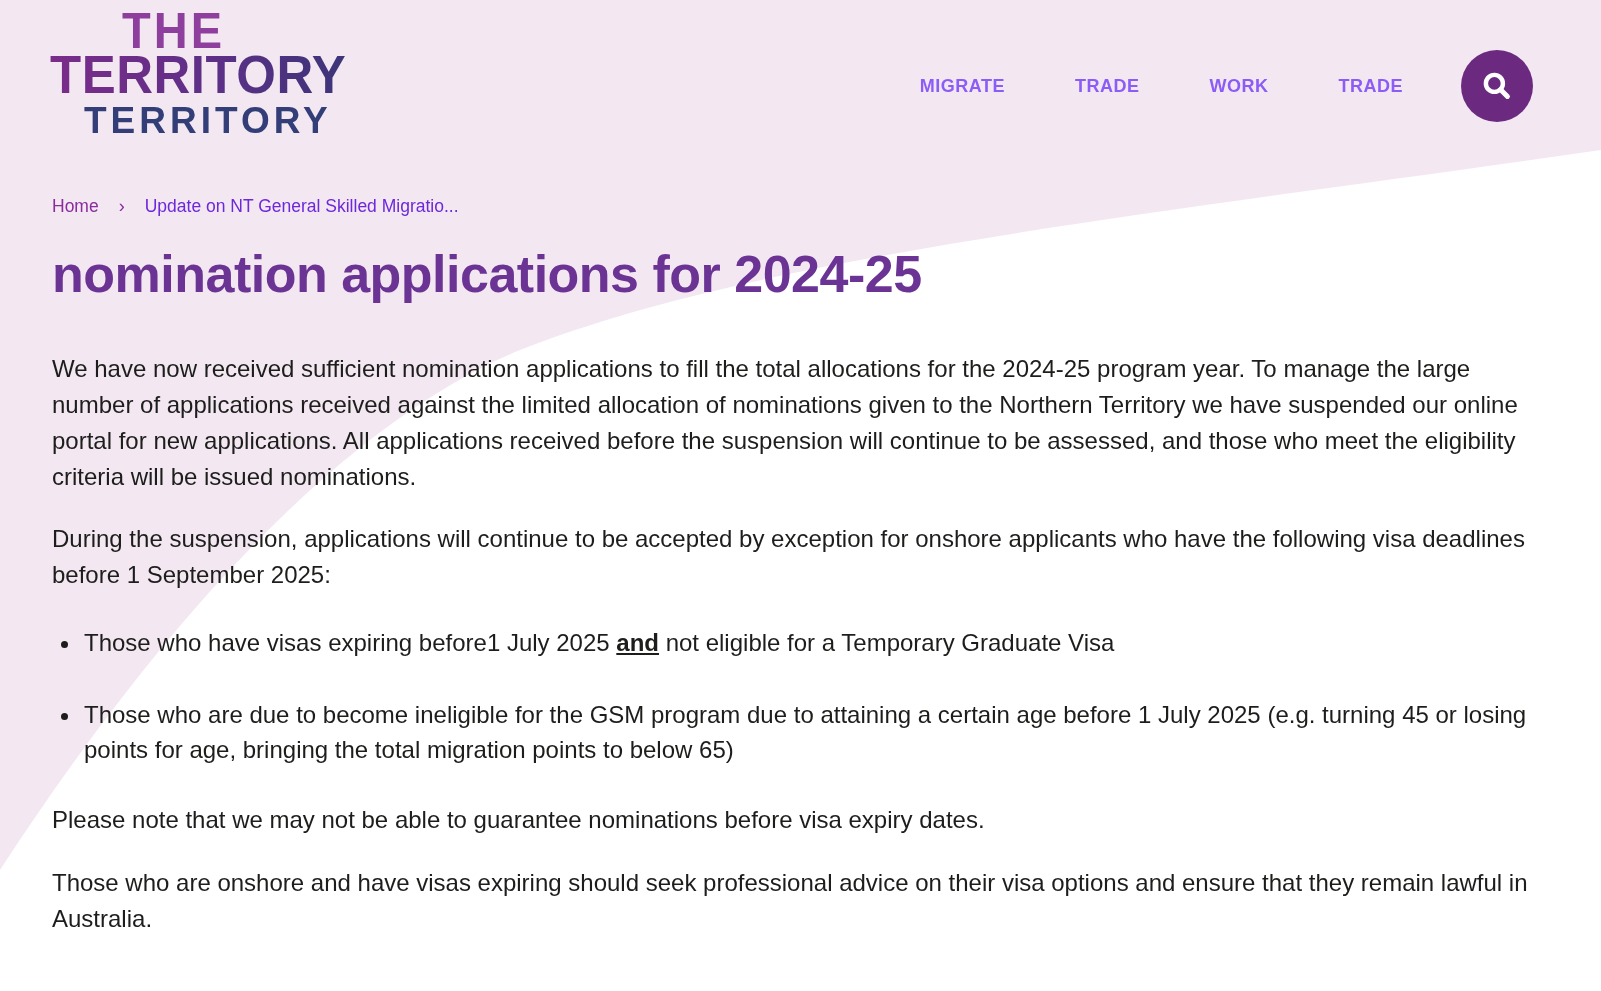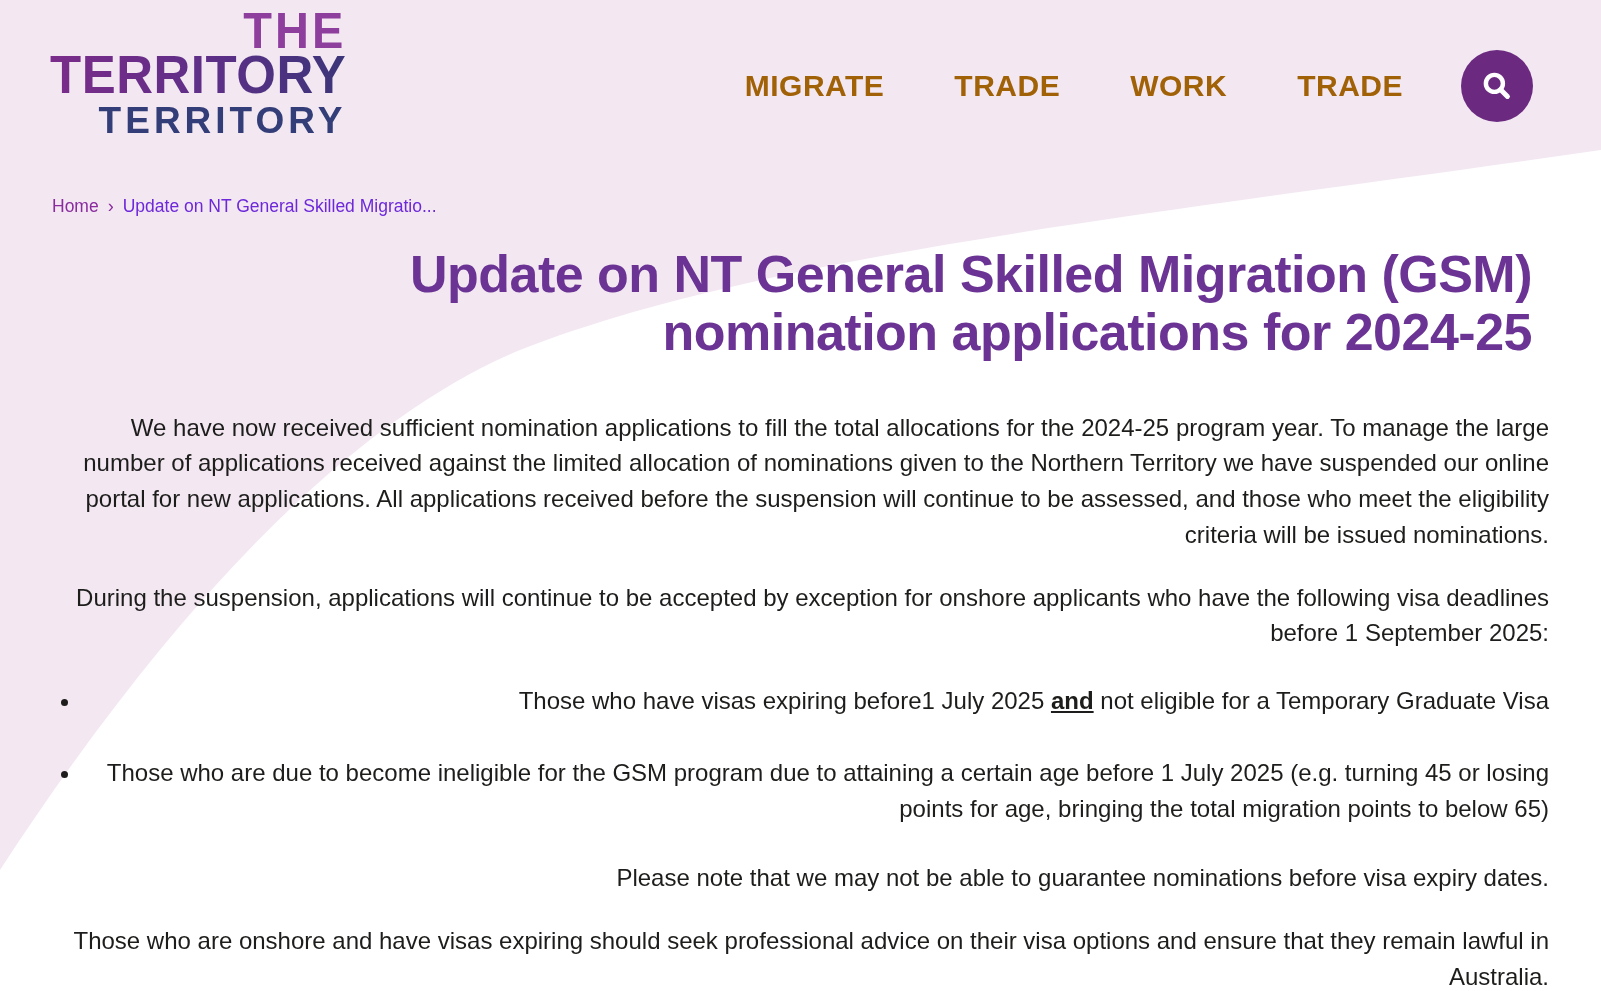--- a/index.html
+++ b/index.html
@@ -7,21 +7,21 @@
     width: 1601px; height: 991px;
     background: #ffffff;
     font-family: "Liberation Sans", sans-serif;
     overflow: hidden;
   }
   .swoosh {
     position: absolute; top: 0; left: 0; z-index: 0;
   }
   .page {
     position: relative; z-index: 1;
-    width: 1601px; height: 991px; text-align: right;
+    width: 1601px; height: 991px;
   }
   
   .header {
     display: flex; justify-content: space-between; align-items: flex-start;
     padding: 8px 68px 0 50px;
   }
   .logo { line-height: 0.92; cursor: pointer; }
   .logo-the {
     display: block; padding-left: 72px;
     font-size: 47px; font-weight: 700; letter-spacing: 3px;
@@ -36,34 +36,34 @@
   }
   .logo-australia {
     display: block; padding-left: 34px; margin-top: 6px;
     font-size: 37px; font-weight: 700; letter-spacing: 4px;
     color: #333d78;
   }
   .header-right {
     display: flex; align-items: center; gap: 70px; margin-top: 42px;
   }
   .nav-link {
-    font-size: 30px; font-weight: 700; letter-spacing: 0.5px;
-    color: #a16207; text-decoration: none; cursor: pointer;
+    font-size: 18px; font-weight: 700; letter-spacing: 0.5px;
+    color: #8b5cf6; text-decoration: none; cursor: pointer;
   }
   .search-btn {
     width: 72px; height: 72px; border-radius: 50%;
     background: #6b2a80; border: none; cursor: pointer;
     display: flex; align-items: center; justify-content: center;
     margin-left: -12px;
   }
   
   .content { padding: 0 52px; }
   .breadcrumb {
     margin-top: 58px; font-size: 17.5px;
-    display: flex; align-items: center; gap: 9px;
+    display: flex; align-items: center; gap: 20px;
   }
   .crumb-home { color: #8a2b9e; text-decoration: none; cursor: pointer; }
   .crumb-sep { color: #8a2b9e; font-size: 18px; }
   .crumb-current { color: #6d28d9; }
   h1 {
     margin-top: 28px;
     font-size: 52px; font-weight: 700; line-height: 1.12;
     letter-spacing: -0.5px; color: #6b3494;
     max-width: 1480px;
   }
@@ -112,21 +112,20 @@
 
   <main class="content">
 
     <div class="breadcrumb">
       <a class="crumb-home">Home</a>
       <span class="crumb-sep">›</span>
       <span class="crumb-current">Update on NT General Skilled Migratio...</span>
     </div>
 
     <h1>
-      <span style="display:block">Update on NT General Skilled Migration (GSM)</span>
       <span style="display:block">nomination applications for 2024-25</span>
     </h1>
 
     <div class="body-copy">
       <p>We have now received sufficient nomination applications to fill the total allocations for the 2024-25 program year. To manage the large number of applications received against the limited allocation of nominations given to the Northern Territory we have suspended our online portal for new applications. All applications received before the suspension will continue to be assessed, and those who meet the eligibility criteria will be issued nominations.</p>
       <p>During the suspension, applications will continue to be accepted by exception for onshore applicants who have the following visa deadlines before 1 September 2025:</p>
 
       <ul class="points">
         <li><span>Those who have visas expiring before1 July 2025 </span><span class="emph">and</span><span> not eligible for a Temporary Graduate Visa</span></li>
         <li><span>Those who are due to become ineligible for the GSM program due to attaining a certain age before 1 July 2025 (e.g. turning 45 or losing points for age, bringing the total migration points to below 65)</span></li>

